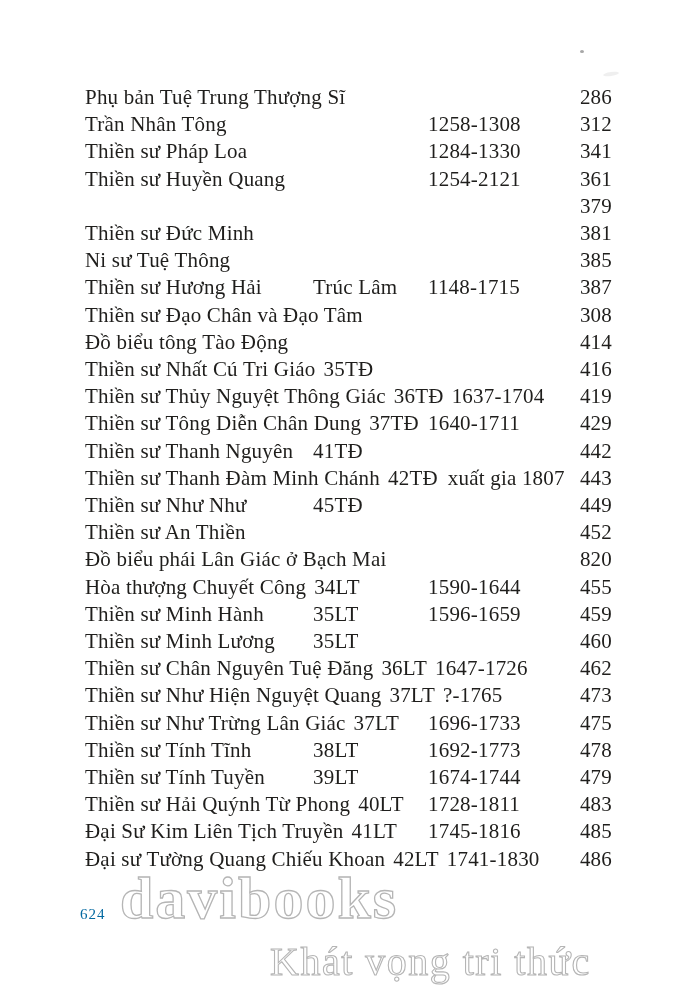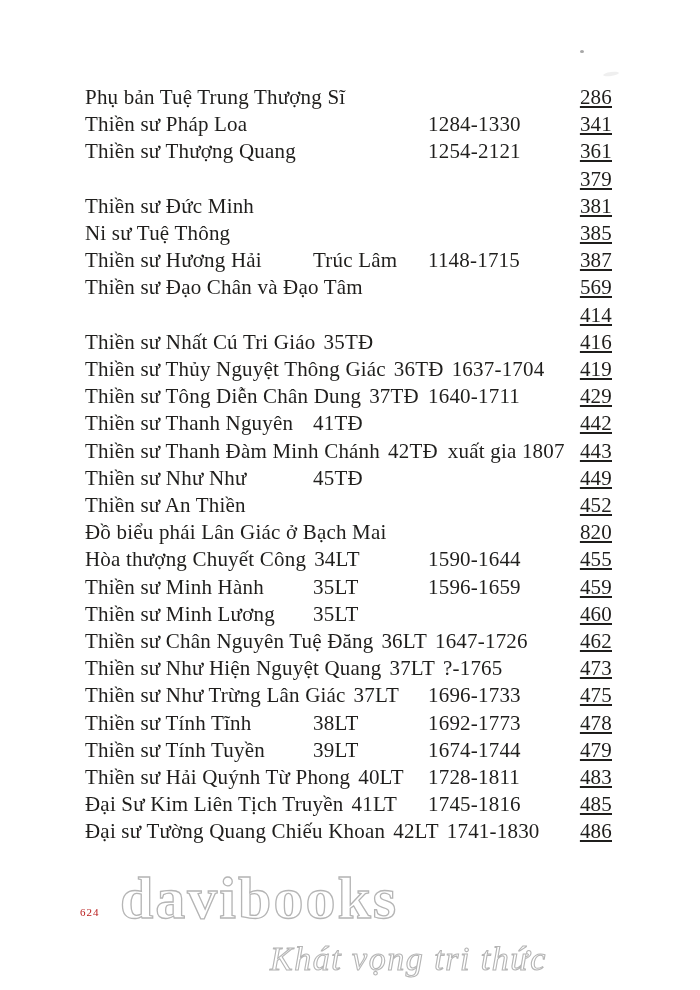--- a/index.html
+++ b/index.html
@@ -35,50 +35,48 @@
   .lineage { display: inline-block; padding-left: 8px; font-family: Liberation Serif, serif; }
   .lineage:empty { padding-left: 0; }
   .dates { display: inline-block; padding-left: 8px; }
   .dates:empty { padding-left: 0; }
   .note { display: inline-block; padding-left: 10px; font-size: 21px; }
   .note:empty { padding-left: 0; }
   .pageno {
     margin-left: auto;
     text-align: right;
     min-width: 40px;
-    text-decoration: underline;
   }
   .folio {
     position: absolute;
     left: 80px;
     top: 906px;
-    font-size: 11px;
+    font-size: 15px;
     letter-spacing: 1px;
-    color: #b91c1c;
+    color: #0369a1;
   }
   .wm-brand {
     position: absolute;
     left: 120px;
     top: 868px;
     font-size: 60px;
     line-height: 1;
     font-weight: bold;
     letter-spacing: 2px;
     color: transparent;
     -webkit-text-stroke: 1.3px #b5b5b5;
   }
   .wm-tagline {
     position: absolute;
     left: 270px;
     top: 942px;
-    font-size: 34px;
+    font-size: 40px;
     line-height: 1;
     letter-spacing: 1.5px;
     color: transparent;
-    font-style: italic;
     -webkit-text-stroke: 1.1px #b5b5b5;
   }
   .speck-1 {
     position: absolute;
     left: 580px; top: 50px;
     width: 4px; height: 3px;
     background: rgba(60,60,60,0.45);
     border-radius: 50%;
   }
   .speck-2 {
@@ -99,34 +97,43 @@
     <div class="row">
       <span class="nl">
         <span class="name">Phụ bản Tuệ Trung Thượng Sĩ</span>
         <span class="lineage"></span>
       </span>
       <span class="dates"></span>
       <span class="note"></span>
       <span class="pageno">286</span>
     </div>
 
+    <div class="row">
+      <span class="nl">
+        <span class="name">Trần Nhân Tông</span>
+        <span class="lineage"></span>
+      </span>
+      <span class="dates">1258-1308</span>
+      <span class="note"></span>
+      <span class="pageno">312</span>
+    </div>
 
     <div class="row">
       <span class="nl">
         <span class="name">Thiền sư Pháp Loa</span>
         <span class="lineage"></span>
       </span>
       <span class="dates">1284-1330</span>
       <span class="note"></span>
       <span class="pageno">341</span>
     </div>
 
     <div class="row">
       <span class="nl">
-        <span class="name">Thiền sư Thượng Quang</span>
+        <span class="name">Thiền sư Huyền Quang</span>
         <span class="lineage"></span>
       </span>
       <span class="dates">1254-2121</span>
       <span class="note"></span>
       <span class="pageno">361</span>
     </div>
 
     <div class="row">
       <span class="dates"></span>
       <span class="note"></span>
@@ -163,24 +170,28 @@
       <span class="pageno">387</span>
     </div>
 
     <div class="row">
       <span class="nl">
         <span class="name">Thiền sư Đạo Chân và Đạo Tâm</span>
         <span class="lineage"></span>
       </span>
       <span class="dates"></span>
       <span class="note"></span>
-      <span class="pageno">569</span>
-    </div>
-
-    <div class="row">
+      <span class="pageno">308</span>
+    </div>
+
+    <div class="row">
+      <span class="nl">
+        <span class="name">Đồ biểu tông Tào Động</span>
+        <span class="lineage"></span>
+      </span>
       <span class="dates"></span>
       <span class="note"></span>
       <span class="pageno">414</span>
     </div>
 
     <div class="row">
       <span class="nl">
         <span class="name">Thiền sư Nhất Cú Tri Giáo</span>
         <span class="lineage">35TĐ</span>
       </span>

